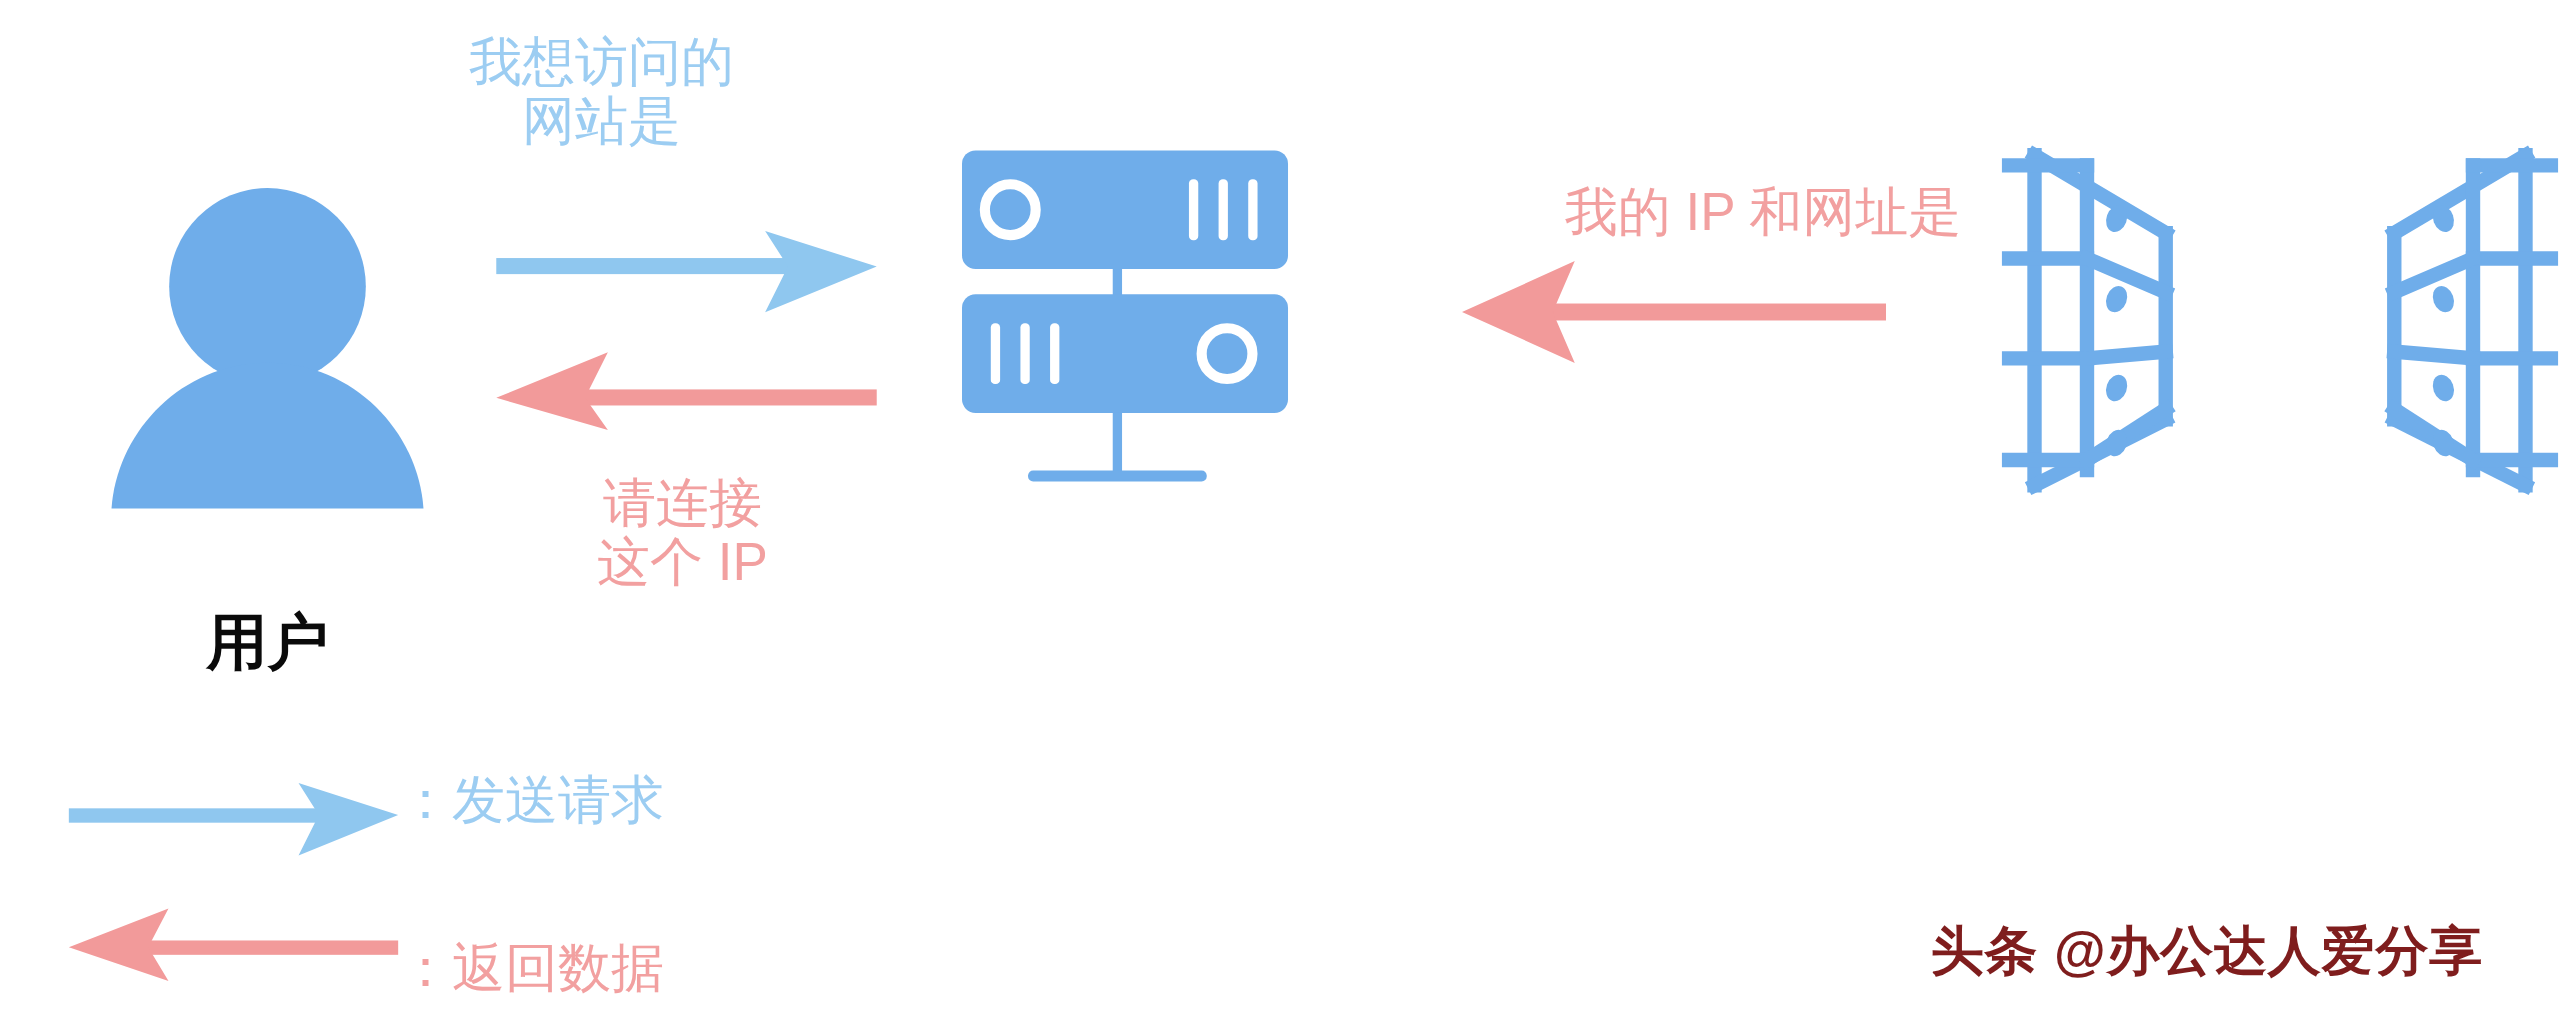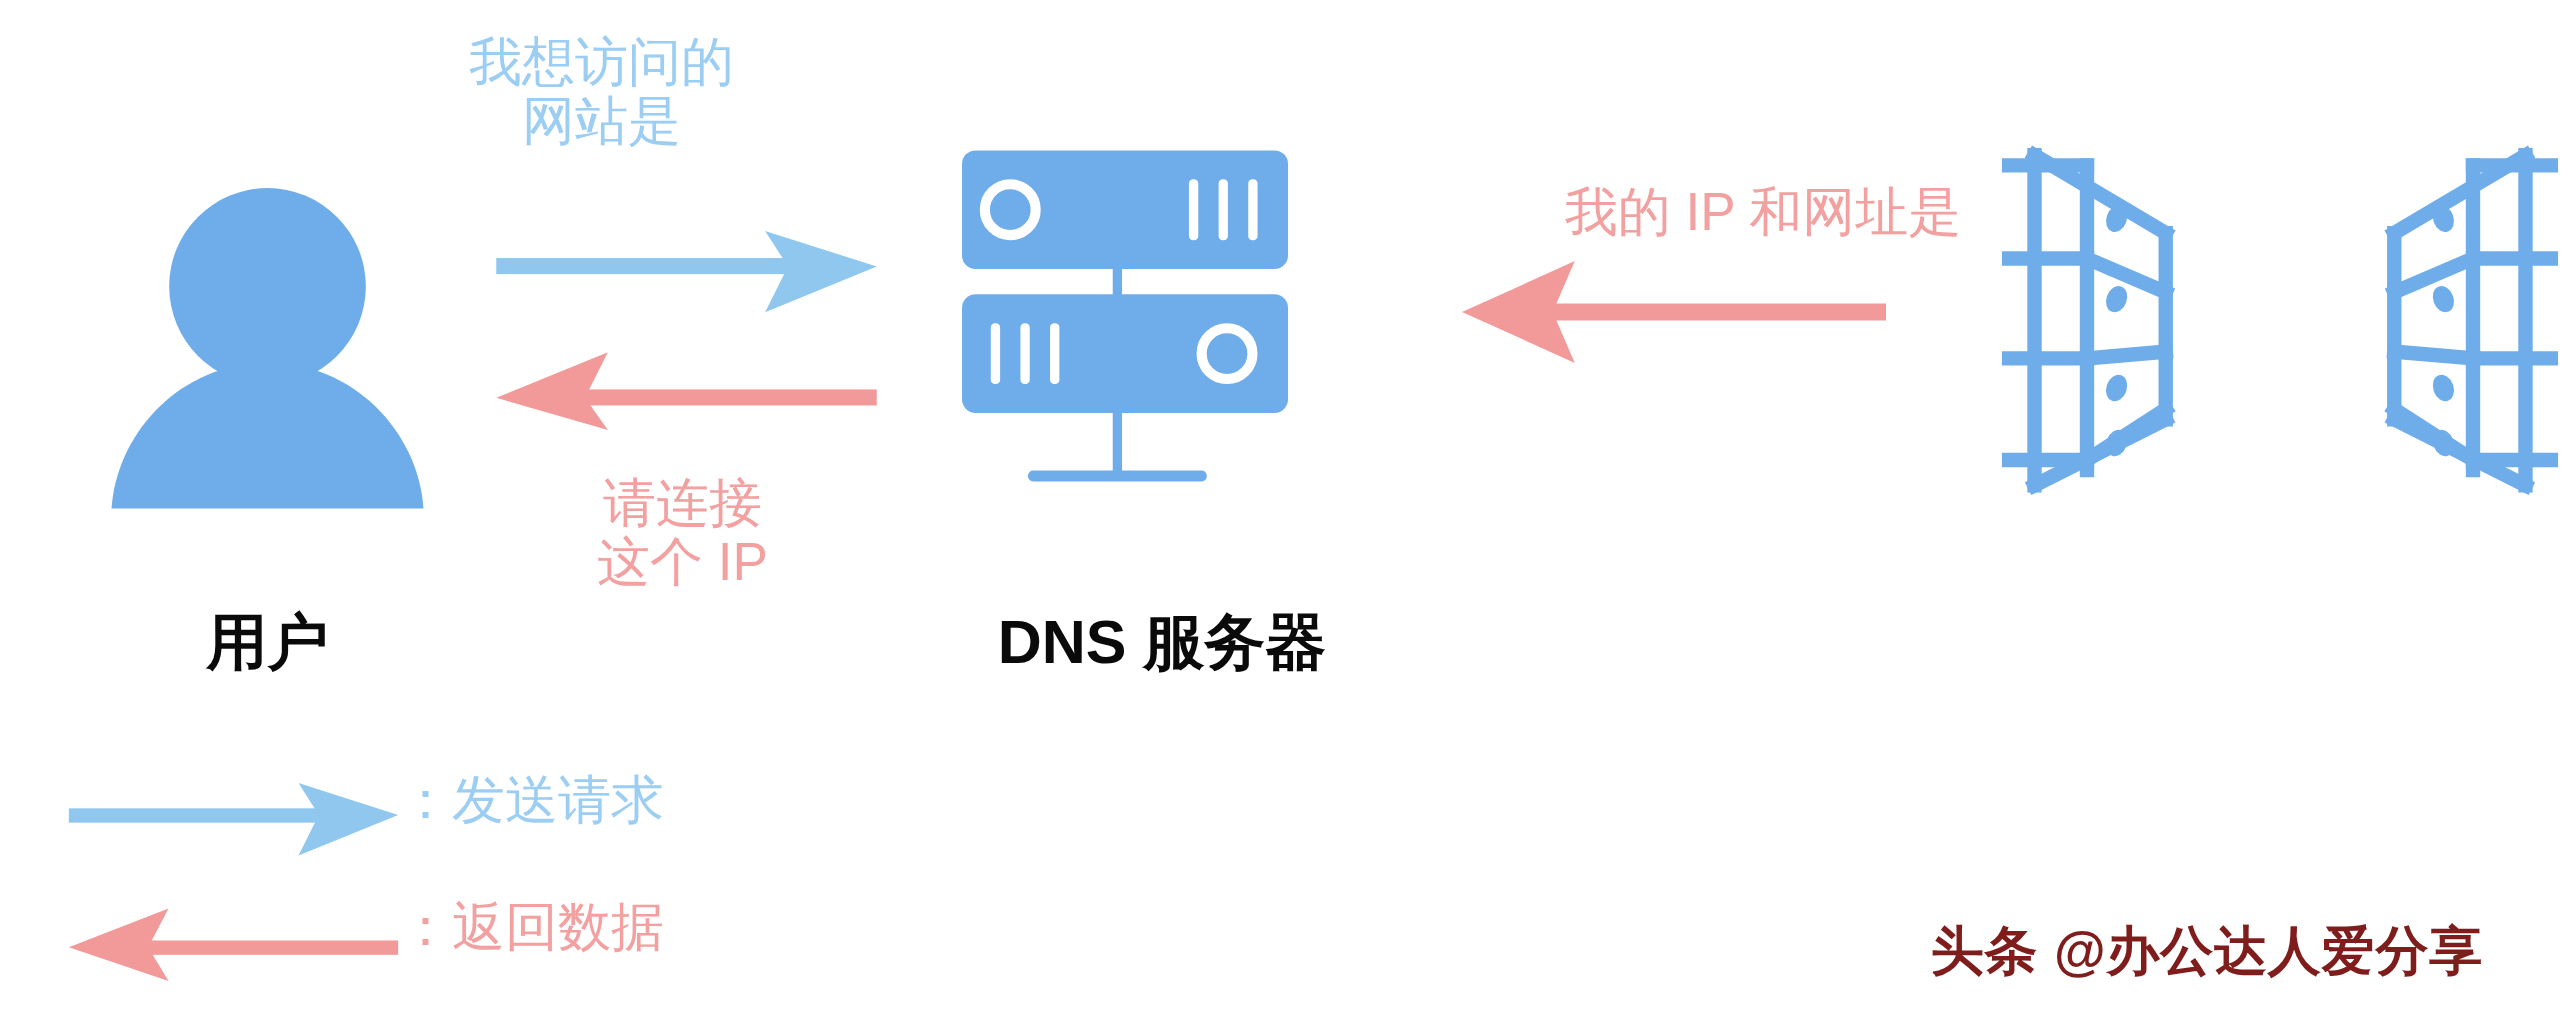--- a/index.html
+++ b/index.html
@@ -42,21 +42,21 @@
   .note.red  { color: #f2a0a0; }
 
   
   .legend-text {
     font-size: 53px;
     line-height: 1;
     white-space: nowrap;
     font-weight: 400;
   }
   .legend-text.blue { color: #9ccdf2; }
-  .legend-text.red  { color: #f2a0a0; }
+  .legend-text.red  { color: #f2a0a0; margin-top: 41px; }
 
   
   .watermark {
     font-size: 53px;
     font-weight: 700;
     color: #7f1d1d;
     white-space: nowrap;
     letter-spacing: 0.8px;
   }
 
@@ -113,21 +113,20 @@
       <rect x="0" y="182" width="385" height="140" rx="16" ry="16" fill="#6fadea"></rect>
       <rect x="34" y="216" width="11" height="72" rx="5" fill="#ffffff"></rect>
       <rect x="69" y="216" width="11" height="72" rx="5" fill="#ffffff"></rect>
       <rect x="104" y="216" width="11" height="72" rx="5" fill="#ffffff"></rect>
       <circle cx="313" cy="252" r="30" fill="none" stroke="#ffffff" stroke-width="12"></circle>
 
       <rect x="178" y="322" width="11" height="76" fill="#6fadea"></rect>
       <rect x="78" y="390" width="211" height="13" rx="6" fill="#6fadea"></rect>
     </svg>
   </div>
-  <div class="abs node-label" style="left:899px; top:612px; width:526px;">DNS 服务器</div>
 
   <div class="abs note red" style="left:1500px; top:182px; width:526px;">
     <div>我的 IP 和网址是</div>
   </div>
 
   <div class="abs" style="left:1462px; top:261px;">
     <svg width="424" height="102" viewBox="0 0 500 120">
       <rect x="95" y="50" width="405" height="20" fill="#f29a9a"></rect>
       <path d="M0 60 L 133 0 L 107 60 L 133 120 Z" fill="#f29a9a"></path>
     </svg>

